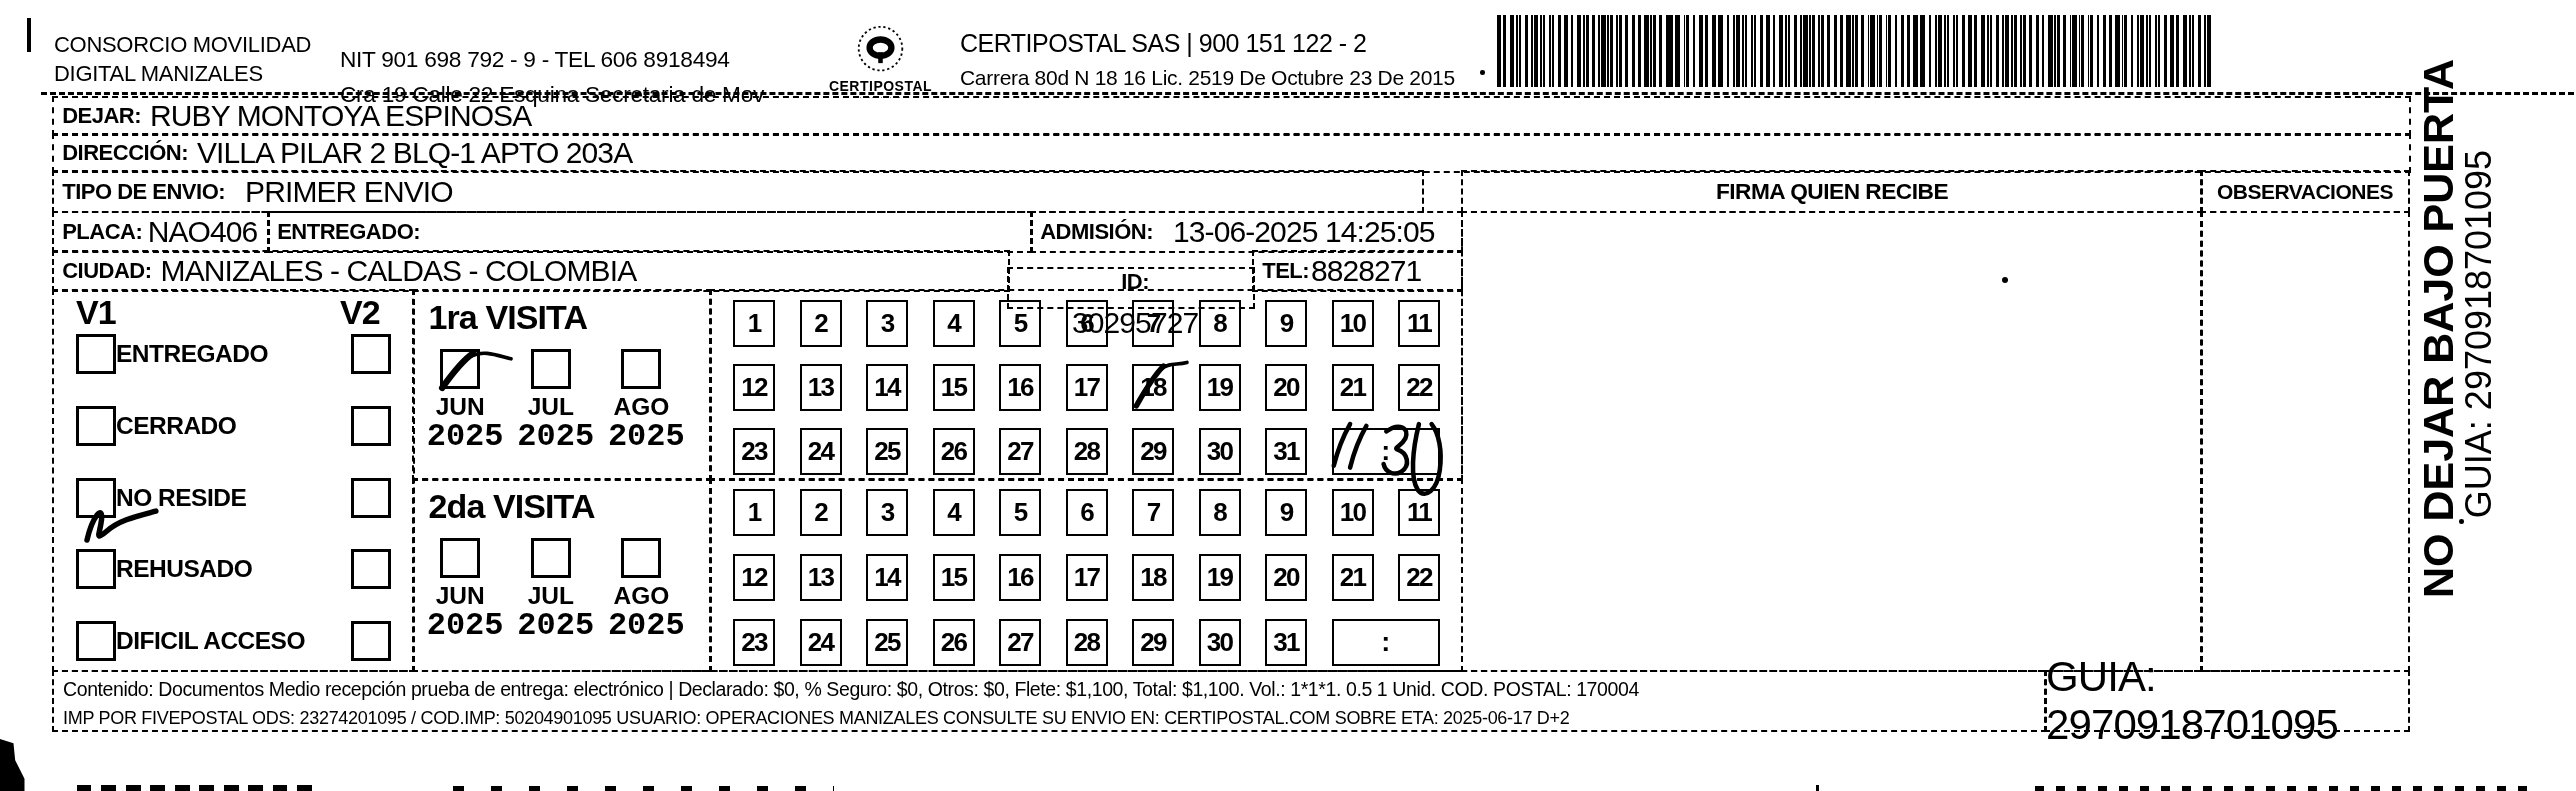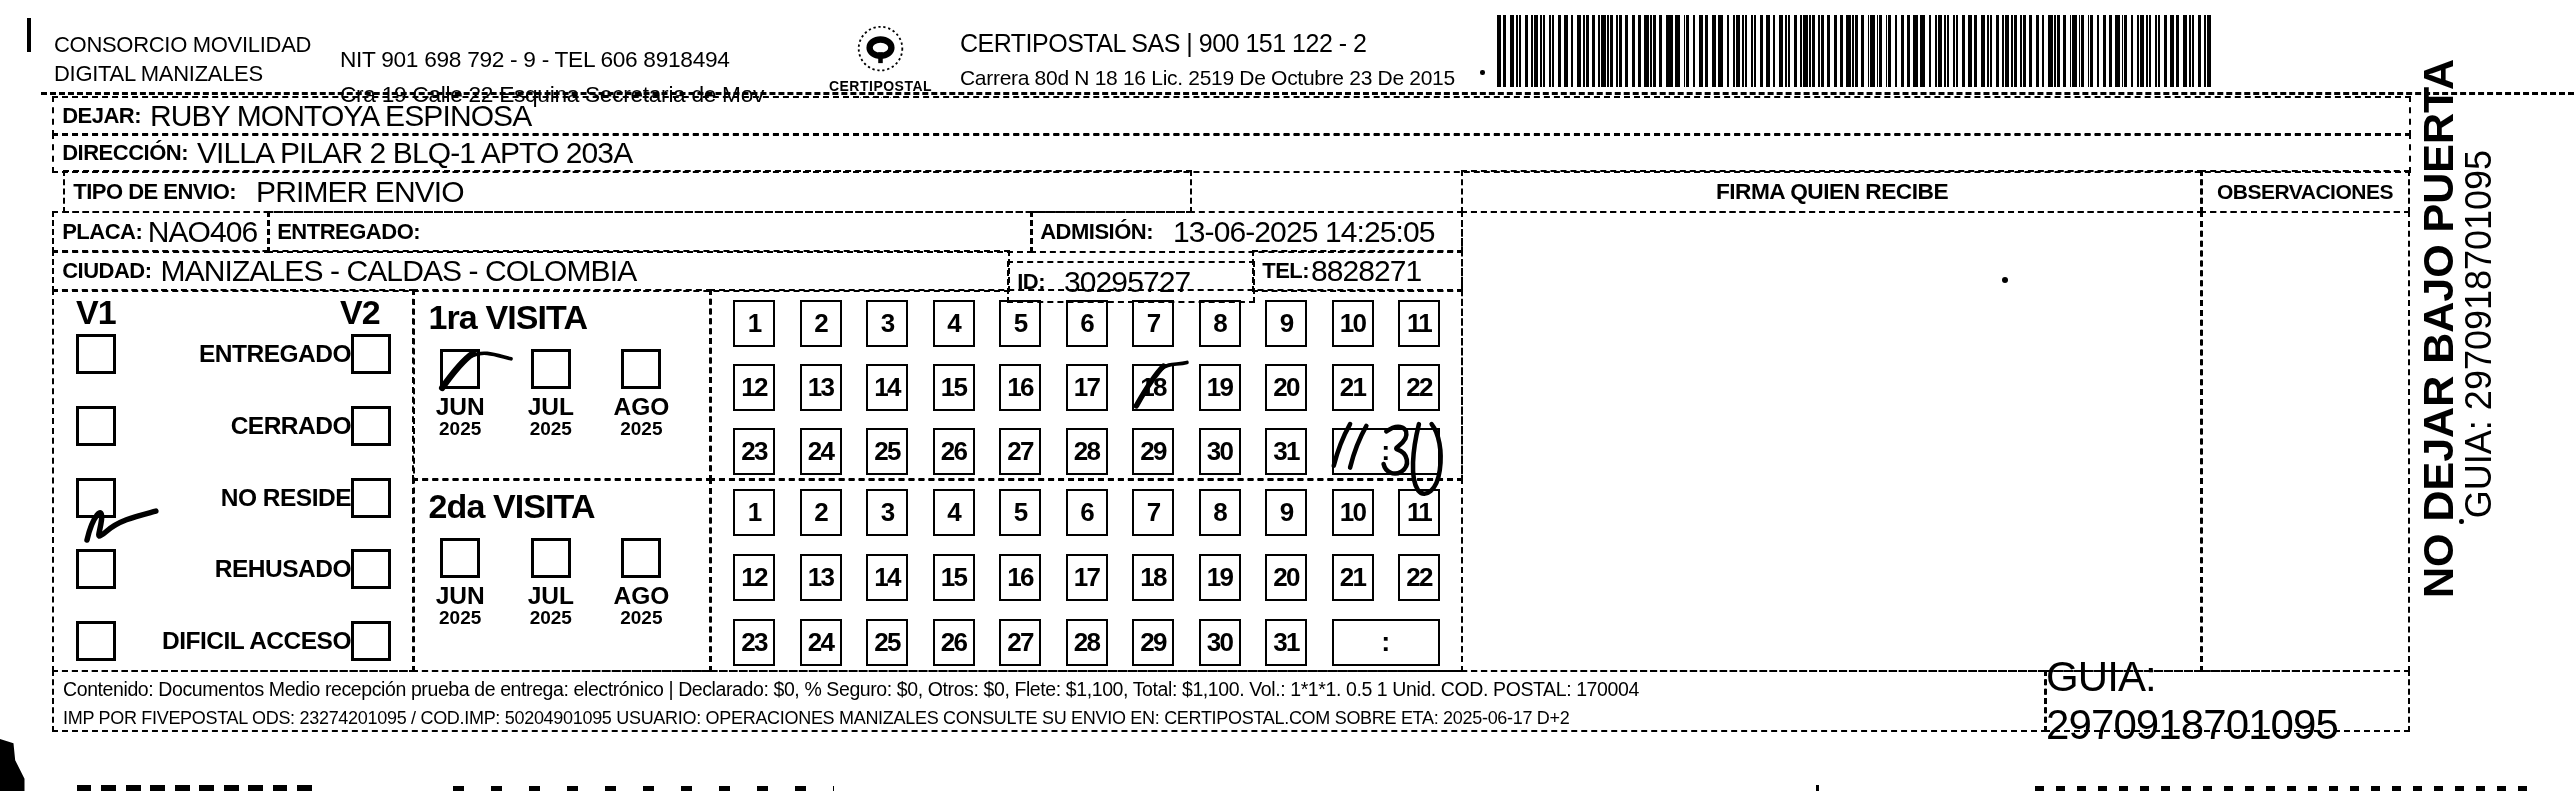--- a/index.html
+++ b/index.html
@@ -27,28 +27,28 @@
   .logo-caption{font-size:14px;font-weight:bold;letter-spacing:0.5px;text-align:center;width:109px;}
   .logo-sub{font-size:6.3px;color:#444;text-align:center;width:109px;letter-spacing:0.9px;}
   
   #barcode{display:flex;align-items:stretch;}
   
   #v1v2-cell{padding:0;}
   .v-head{position:absolute;top:1.8px;font-size:34px;font-weight:bold;letter-spacing:-0.9px;}
   #status-rows{position:absolute;left:0;right:0;top:43px;bottom:9px;display:flex;flex-direction:column;justify-content:space-between;}
   .status-row{display:flex;align-items:center;padding:0 22px;}
   .chk{width:40px;height:40px;border:3.6px solid #000;box-sizing:border-box;background:#fff;flex:none;}
-  .status-label{flex:1;text-align:right;font-weight:bold;font-size:24.5px;letter-spacing:-0.5px;}
+  .status-label{flex:1;text-align:left;font-weight:bold;font-size:24.5px;letter-spacing:-0.5px;}
   
   .visit-title{position:absolute;left:14.5px;top:7.2px;font-size:34px;font-weight:bold;letter-spacing:-0.9px;}
   .months-row{position:absolute;left:12.7px;top:58px;display:flex;gap:23.6px;}
   .month-item{width:67px;text-align:center;}
   .month-box{margin:0 auto;}
   .month-label{font-size:24.5px;font-weight:bold;margin-top:4.5px;line-height:1.05;}
-  .month-year{font-size:19px;font-weight:bold;line-height:1.1;}
+  .month-year{font-size:32px;font-weight:bold;line-height:1.1;font-family:Liberation Mono, monospace;}
   
   .day-grid{position:absolute;box-sizing:border-box;display:grid;grid-template-columns:repeat(11,42px);column-gap:24.5px;row-gap:13.6px;padding:9px 0 0 22px;}
   .day-box{width:42px;height:47px;border:2.7px solid #000;box-sizing:border-box;display:flex;align-items:center;justify-content:center;font-weight:bold;font-size:26px;letter-spacing:-1.8px;}
   .time-box{grid-column:10/12;height:47px;border:2.7px solid #000;box-sizing:border-box;display:flex;align-items:center;justify-content:center;font-weight:bold;font-size:27px;}
   
   .foot-line1{font-size:19.5px;letter-spacing:-0.4px;white-space:nowrap;}
   .foot-line2{font-size:18px;letter-spacing:-0.3px;white-space:nowrap;margin-top:6.3px;}
   #guia-box{display:flex;align-items:center;justify-content:center;font-size:42px;letter-spacing:-0.9px;transform-origin:center;}
   
   .vert{transform:rotate(-90deg);text-align:center;white-space:nowrap;}
@@ -232,21 +232,21 @@
 <div class="c rowflex" style="left:52px;top:96px;width:2359px;height:40px;">
   <span class="flabel">DEJAR:</span>
   <span class="fvalue">RUBY MONTOYA ESPINOSA</span>
 </div>
 
 <div class="c rowflex" style="left:52px;top:133px;width:2359px;height:40px;">
   <span class="flabel">DIRECCIÓN:</span>
   <span class="fvalue">VILLA PILAR 2 BLQ-1 APTO 203A</span>
 </div>
 
-<div class="c rowflex" style="left:63px;top:170px;width:1129px;height:43px;gap:20px;">
+<div class="c rowflex" style="left:52px;top:170px;width:1372px;height:43px;gap:20px;">
   <span class="flabel">TIPO DE ENVIO:</span>
   <span class="fvalue">PRIMER ENVIO</span>
 </div>
 <div class="c hdrcell" style="left:1461px;top:170px;width:742px;height:43px;">FIRMA QUIEN RECIBE</div>
 <div class="c hdrcell" style="left:2200px;top:170px;width:210px;height:43px;font-size:21px;">OBSERVACIONES</div>
 
 <div class="c rowflex" style="left:52px;top:211px;width:218px;height:42px;gap:5.4px;">
   <span class="flabel">PLACA:</span>
   <span class="fvalue">NAO406</span>
 </div>
@@ -255,21 +255,21 @@
 </div>
 <div class="c rowflex" style="left:1030px;top:211px;width:433px;height:42px;gap:20px;">
   <span class="flabel">ADMISIÓN:</span>
   <span class="fvalue">13-06-2025 14:25:05</span>
 </div>
 
 <div class="c rowflex" style="left:52px;top:250px;width:958px;height:42px;">
   <span class="flabel">CIUDAD:</span>
   <span class="fvalue">MANIZALES - CALDAS - COLOMBIA</span>
 </div>
-<div class="c rowflex" style="left:1007px;top:261px;width:248px;height:42px;gap:19px;">
+<div class="c rowflex" style="left:1007px;top:267px;width:248px;height:42px;gap:11px;flex-direction:column;">
   <span class="flabel">ID:</span>
   <span class="fvalue">30295727</span>
 </div>
 <div class="c rowflex" style="left:1252px;top:250px;width:211px;height:42px;gap:1.8px;">
   <span class="flabel">TEL:</span>
   <span class="fvalue">8828271</span>
 </div>
 
 <div class="c" style="left:1461px;top:211px;width:742px;height:461px;"></div>
 <div class="c" style="left:2200px;top:211px;width:210px;height:461px;"></div>

